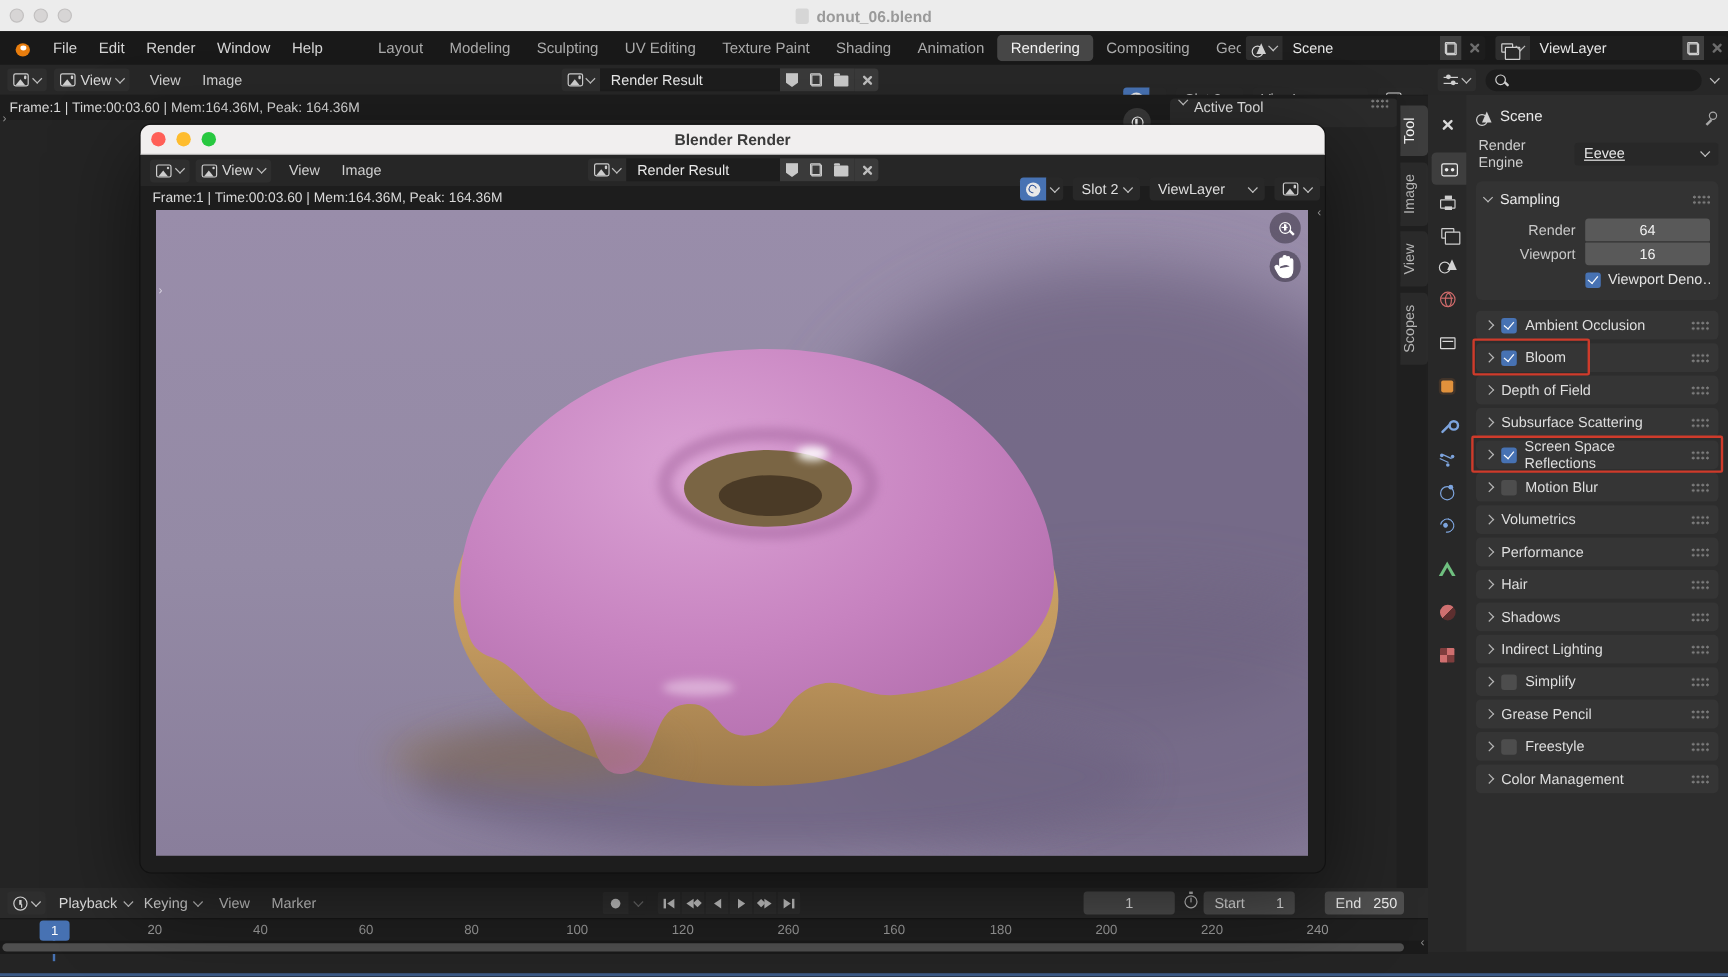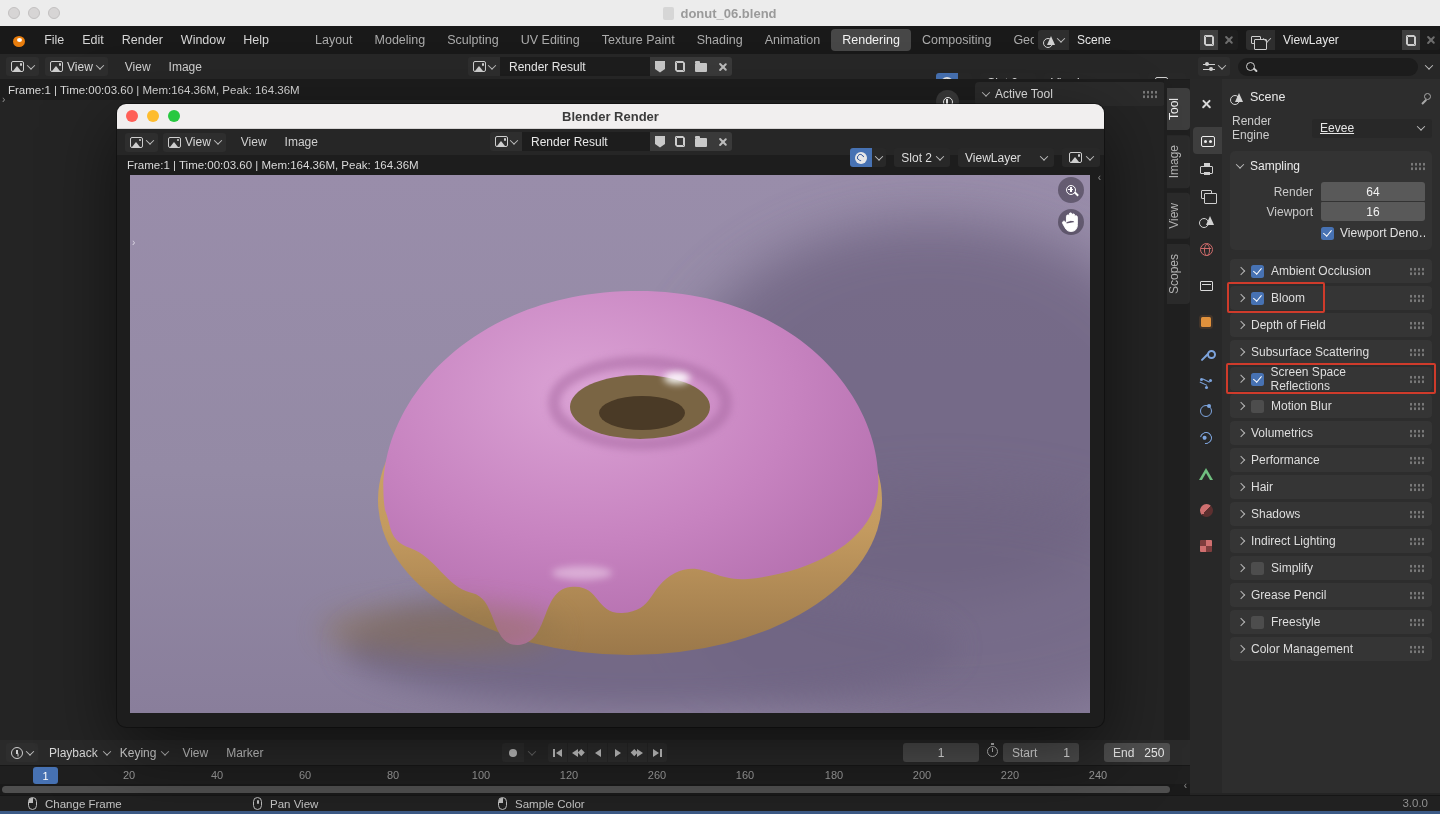--- a/index.html
+++ b/index.html
@@ -77,21 +77,21 @@
   .rrgroup .rbtn { background:#3a3a3a; height:19px; display:flex; align-items:center; padding:0 5px; }
   .rrgroup .rbtn:last-child { border-radius:0 3px 3px 0; }
   .rightcluster { position:absolute; right:4px; top:19px; display:flex; align-items:center; gap:8px; height:19px;padding-left:30px; }
   .fld { background:#282828; border-radius:3px; height:19px; display:flex; align-items:center; gap:5px; padding:0 7px; color:#dedede; }
   .bluebtn { background:#4772b3; border-radius:3px 0 0 3px; height:19px; display:flex; align-items:center; padding:0 5px; }
   .bluechev { background:#282828; border-radius:0 3px 3px 0; height:19px; display:flex; align-items:center; padding:0 4px; }
   .ed-info { position:absolute; left:0; top:79px; width:1190px; height:21px; background:#1d1d1d; display:flex; align-items:center; padding-left:8px; font-size:11.5px; color:#d9d9d9; }
   .ed-canvas { position:absolute; left:0; top:100px; width:1190px; height:640px; background:#242424; }
   .edgearrow { position:absolute; color:#8f8f8f; font-size:10px; }
   .ghostzoom { position:absolute; left:936px; top:90px; width:23px; height:23px; border-radius:50%; background:#3a3a3a; display:flex; align-items:center; justify-content:center; z-index:2; }
-  .npanel { position:absolute; left:975px; top:82px; width:190px; height:24px; z-index:2; background:#2b2b2b; border-radius:4px; display:flex; align-items:center; gap:6px; padding:0 8px; color:#e2e2e2; }
+  .npanel { position:absolute; left:975px; top:82px; width:190px; height:24px; z-index:2; background:#2b2b2b; border-radius:4px; display:flex; align-items:flex-start; gap:6px; padding:0 8px; color:#e2e2e2; }
   .vtabs { position:absolute; left:1164px; top:80px; width:26px; height:660px; background:#202020; z-index:3; display:flex; flex-direction:column; align-items:stretch; padding-top:8px; gap:5px; }
   .vtab { writing-mode:vertical-rl; transform:rotate(180deg); text-align:center; background:#2b2b2b; color:#b5b5b5; border-radius:4px 0 0 4px; padding:10px 0; margin-left:3px; font-size:12px; }
   .vtab.active { background:#3d3d3d; color:#f0f0f0; }
   
   .props { position:absolute; left:1190px; top:54px; width:250px; height:739px; background:#2d2d2d; }
   .props-header { height:25px; background:#272727; display:flex; align-items:center; gap:8px; padding:0 8px; }
   .searchbox { flex:1; height:18px; background:#1c1c1c; border-radius:9px; display:flex; align-items:center; gap:6px; padding:0 8px; border:none; color:#ddd; }
   .searchbox input { background:transparent; border:none; outline:none; color:#ddd; width:70px; font-family:inherit; }
   .ptabs { position:absolute; left:0; top:25px; bottom:0; width:32px; background:#282828; display:flex; flex-direction:column; align-items:stretch; padding-top:12px; }
   .pt { height:27px; display:flex; align-items:center; justify-content:center; flex:none; }
@@ -606,35 +606,20 @@
       <span class="tick" style="left:910px;">200</span>
       <span class="tick" style="left:998px;">220</span>
       <span class="tick" style="left:1086px;">240</span>
     </div>
     <div class="tl-scroll">
       <span class="bar"></span>
       <span class="edgearrow" style="right:3px; top:-4px;">‹</span>
     </div>
   </div>
 
-  <div class="statusbar">
-    <span class="stitem" style="left:28px;">
-        <span class="mouse left"></span>
-        <span>Change Frame</span>
-      </span>
-    <span class="stitem" style="left:253px;">
-        <span class="mouse mid"></span>
-        <span>Pan View</span>
-      </span>
-    <span class="stitem" style="left:498px;">
-        <span class="mouse left"></span>
-        <span>Sample Color</span>
-      </span>
-    <span class="sver">3.0.0</span>
-  </div>
   <div class="desktopedge"></div>
 
   <div class="rwin">
     <div class="rwin-title">
       <span class="rtl red"></span>
       <span class="rtl yel"></span>
       <span class="rtl grn"></span>
       <span class="rwt">Blender Render</span>
     </div>
     <div class="rwin-toolbar">

